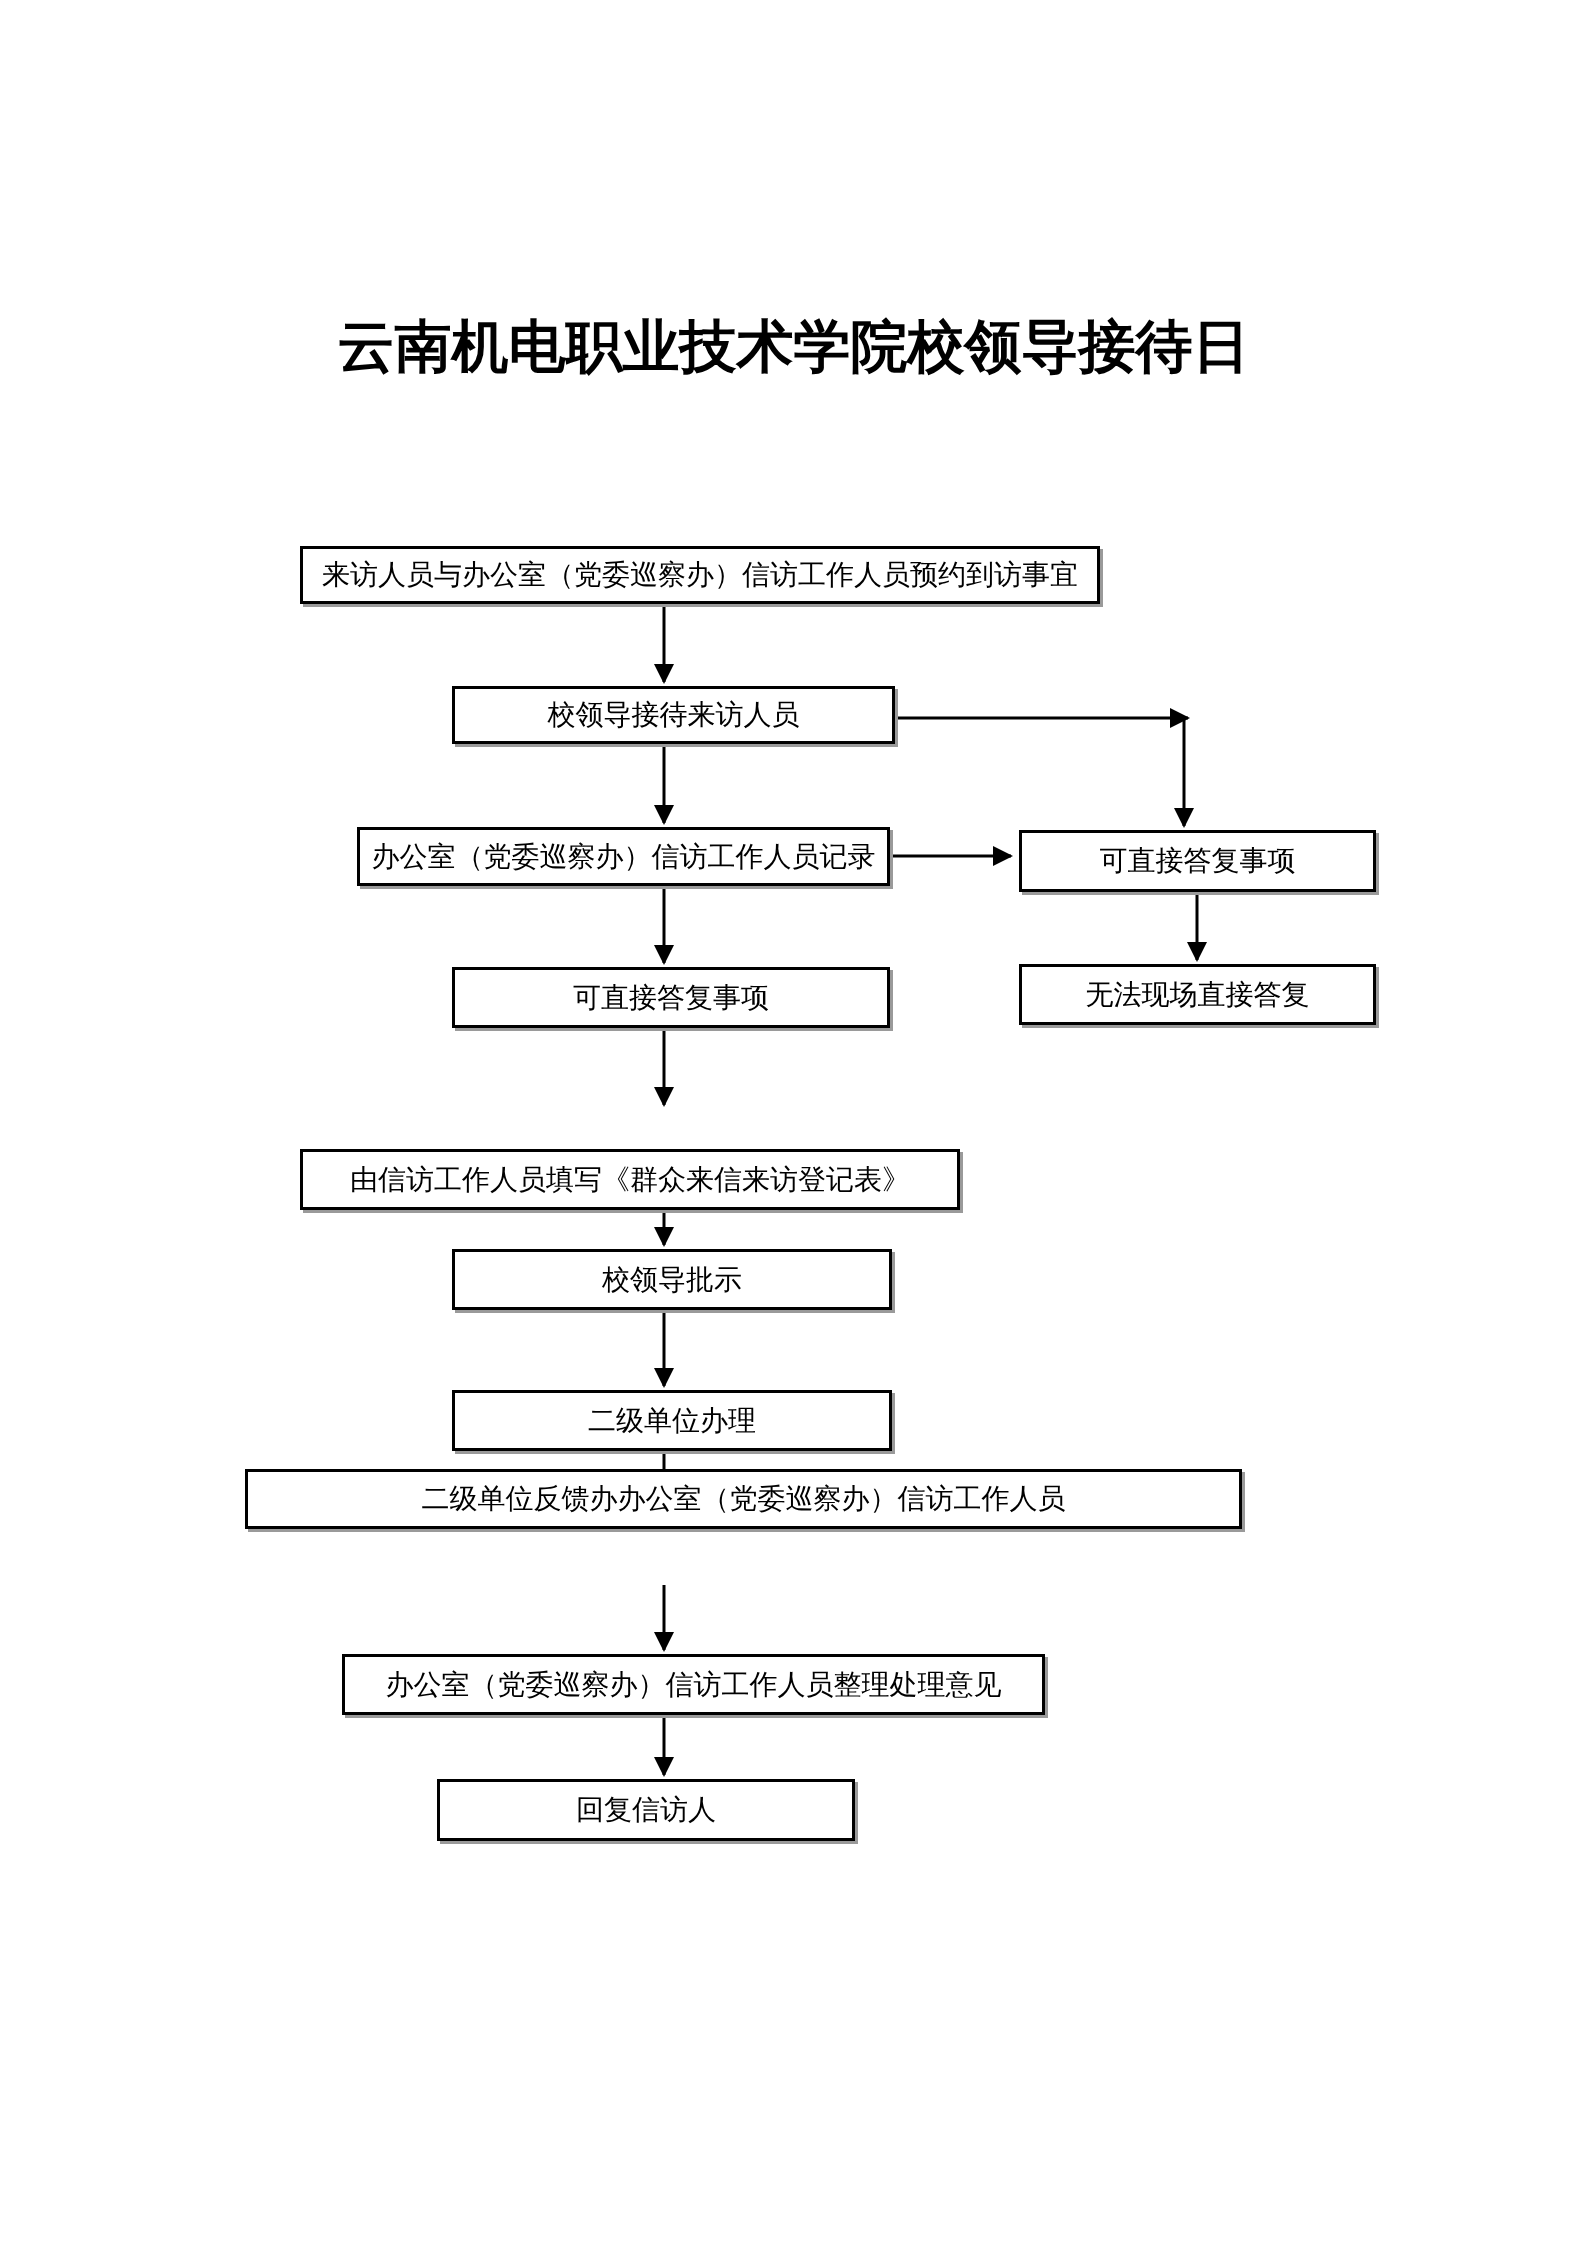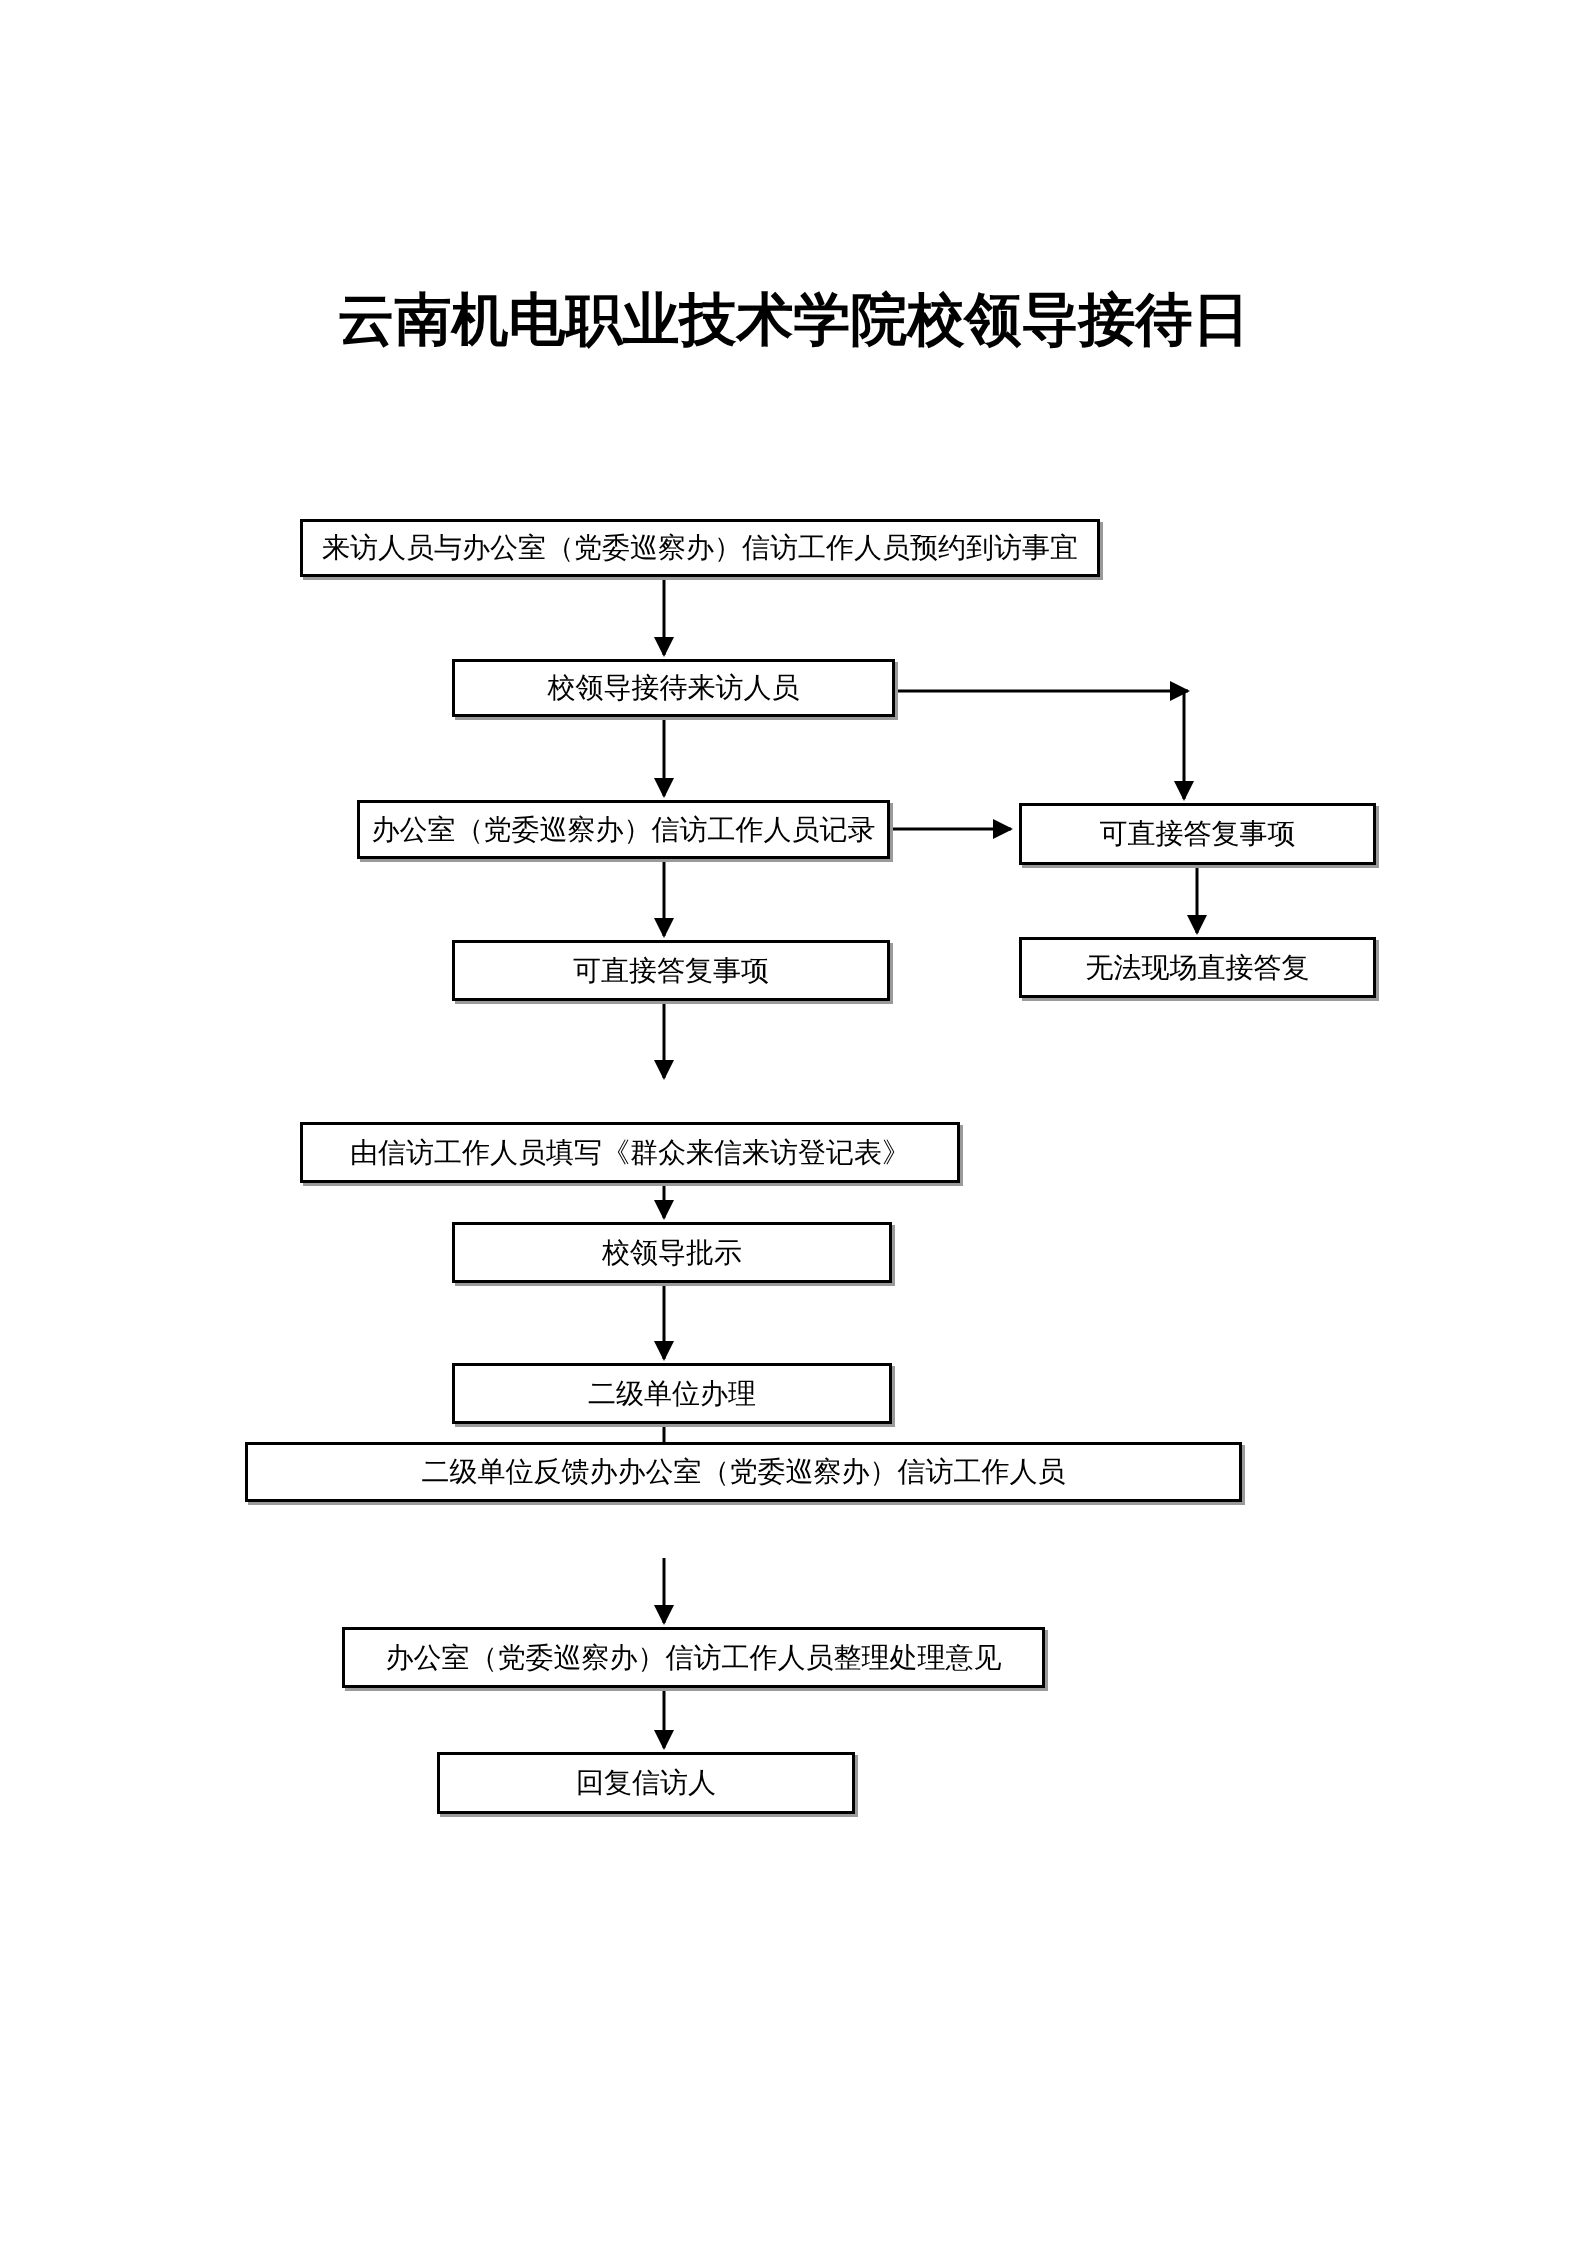--- a/index.html
+++ b/index.html
@@ -3,20 +3,21 @@
 <meta charset="utf-8">
 <style>
   html,body{margin:0;padding:0;background:#fff;}
   .page{
     position:relative;
     width:1587px;
     height:1883px;
     background:var(--bg,#ffffff);
     font-family:"Liberation Sans",sans-serif;
     overflow:hidden;
+    margin-top:27px;
   }
   .title{
     position:absolute;
     top:270px;
     left:0;
     width:100%;
     text-align:center;
     color:var(--ink,#000000);
     font-weight:700;
     font-size:57px;

